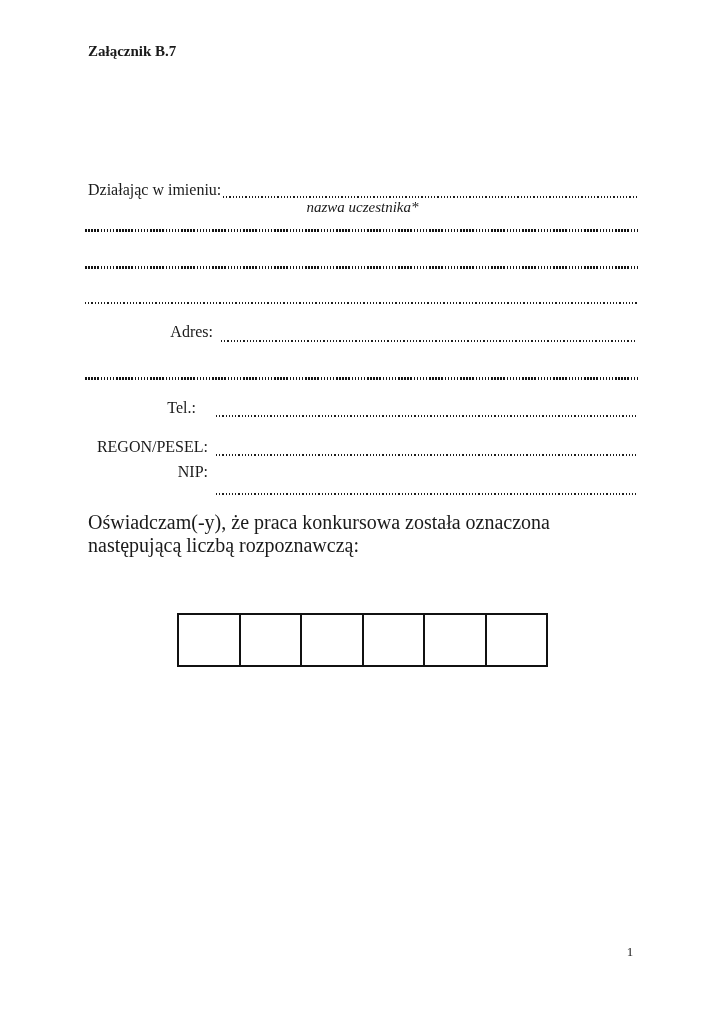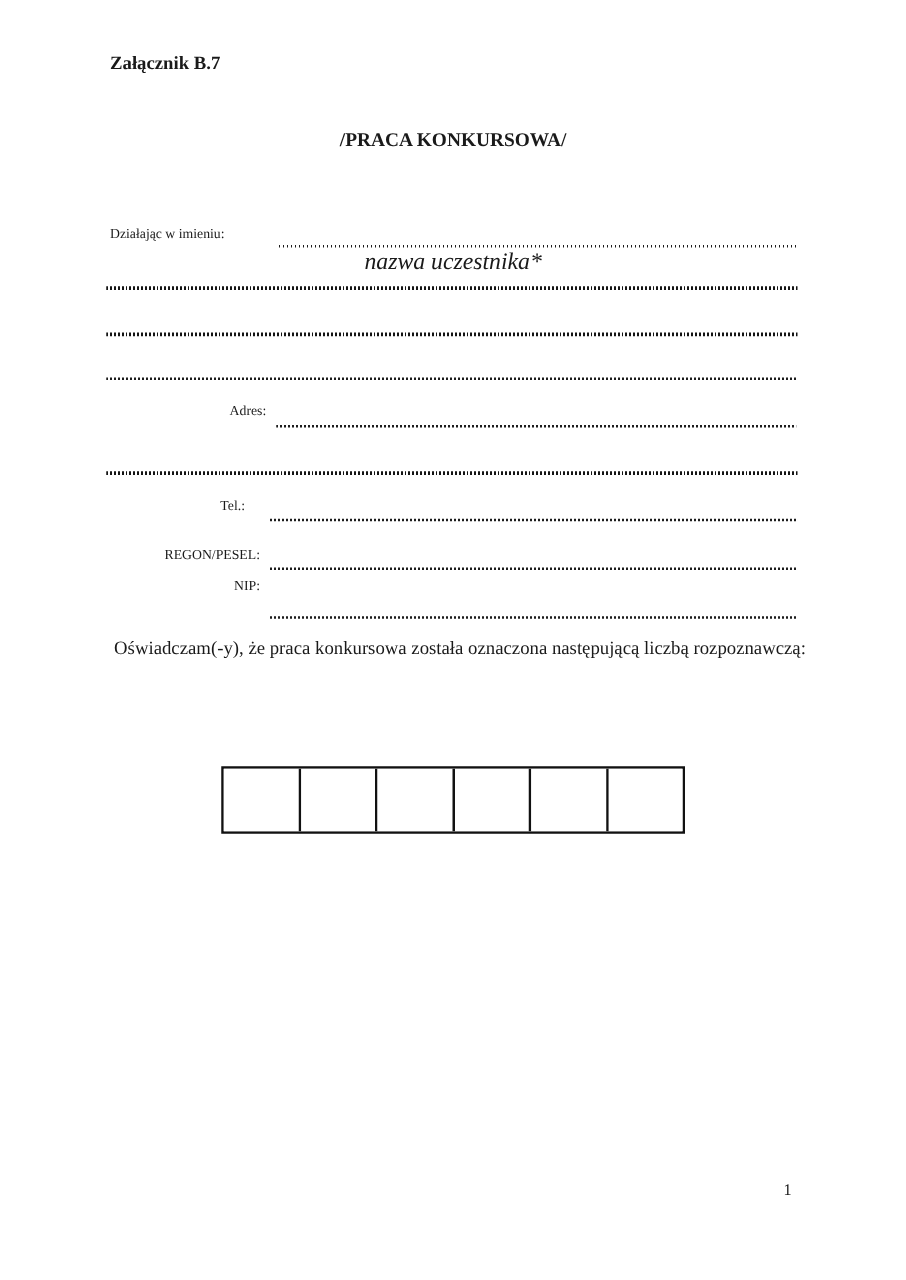--- a/index.html
+++ b/index.html
@@ -4,50 +4,50 @@
 <style>
   html, body { margin:0; padding:0; }
   body {
     width:725px; height:1024px;
     background:#ffffff;
     font-family:"Liberation Serif", serif;
     color:#1a1a1a;
     position:relative;
     overflow:hidden;
   }
-  .abs { position:absolute;text-align:center; }
+  .abs { position:absolute; }
 
   .attachment {
     left:88px; top:43px;
     font-weight:bold; font-size:15px;
   }
 
   .title {
     left:0; top:102px; width:725px;
     text-align:center;
     font-weight:bold; font-size:15.5px; line-height:21px;
   }
 
-  .label { font-size:11px; }
+  .label { font-size:16px; }
   .label-right { text-align:right;font-family:Liberation Serif, serif; }
 
   .dots {
     background-image: repeating-linear-gradient(90deg, #1c1c1c 0 1.3px, transparent 1.3px 3.2px);
   }
   .dots-thin  { height:2px; }
   .dots-thick { height:3px;
     background-image: repeating-linear-gradient(90deg, #141414 0 1.5px, transparent 1.5px 3.1px);
   }
 
   .caption-italic {
-    font-style:italic; font-size:19px;
+    font-style:italic; font-size:15px;
     text-align:center;
   }
 
-  .declaration { font-size:15px; }
+  .declaration { font-size:20px; }
 
   .code-table {
     left:177px; top:613px;
     display:flex;
     border:2px solid #111;
     background:#fff;
   }
   .code-cell {
     width:59.5px; height:50px;
     border-right:2px solid #111;
@@ -59,21 +59,20 @@
     left:615px; top:944px; width:30px;
     text-align:center; font-size:13px;
   }
 </style>
 </head>
 <body>
 
 <div class="abs attachment">Załącznik B.7</div>
 
 <div class="abs title">
-  <div>/PRACA KONKURSOWA/</div>
 </div>
 
 <div class="abs label" style="left:88px; top:181px;">Działając w imieniu:</div>
 <div class="abs dots dots-thin" style="left:223px; top:196px; width:414px;"></div>
 <div class="abs caption-italic" style="left:88px; top:199px; width:549px;">nazwa uczestnika*</div>
 
 <div class="abs dots dots-thick" style="left:85px; top:229px; width:553px;"></div>
 <div class="abs dots dots-thick" style="left:85px; top:266px; width:553px;"></div>
 <div class="abs dots dots-thin" style="left:85px; top:302px; width:553px;"></div>
 

